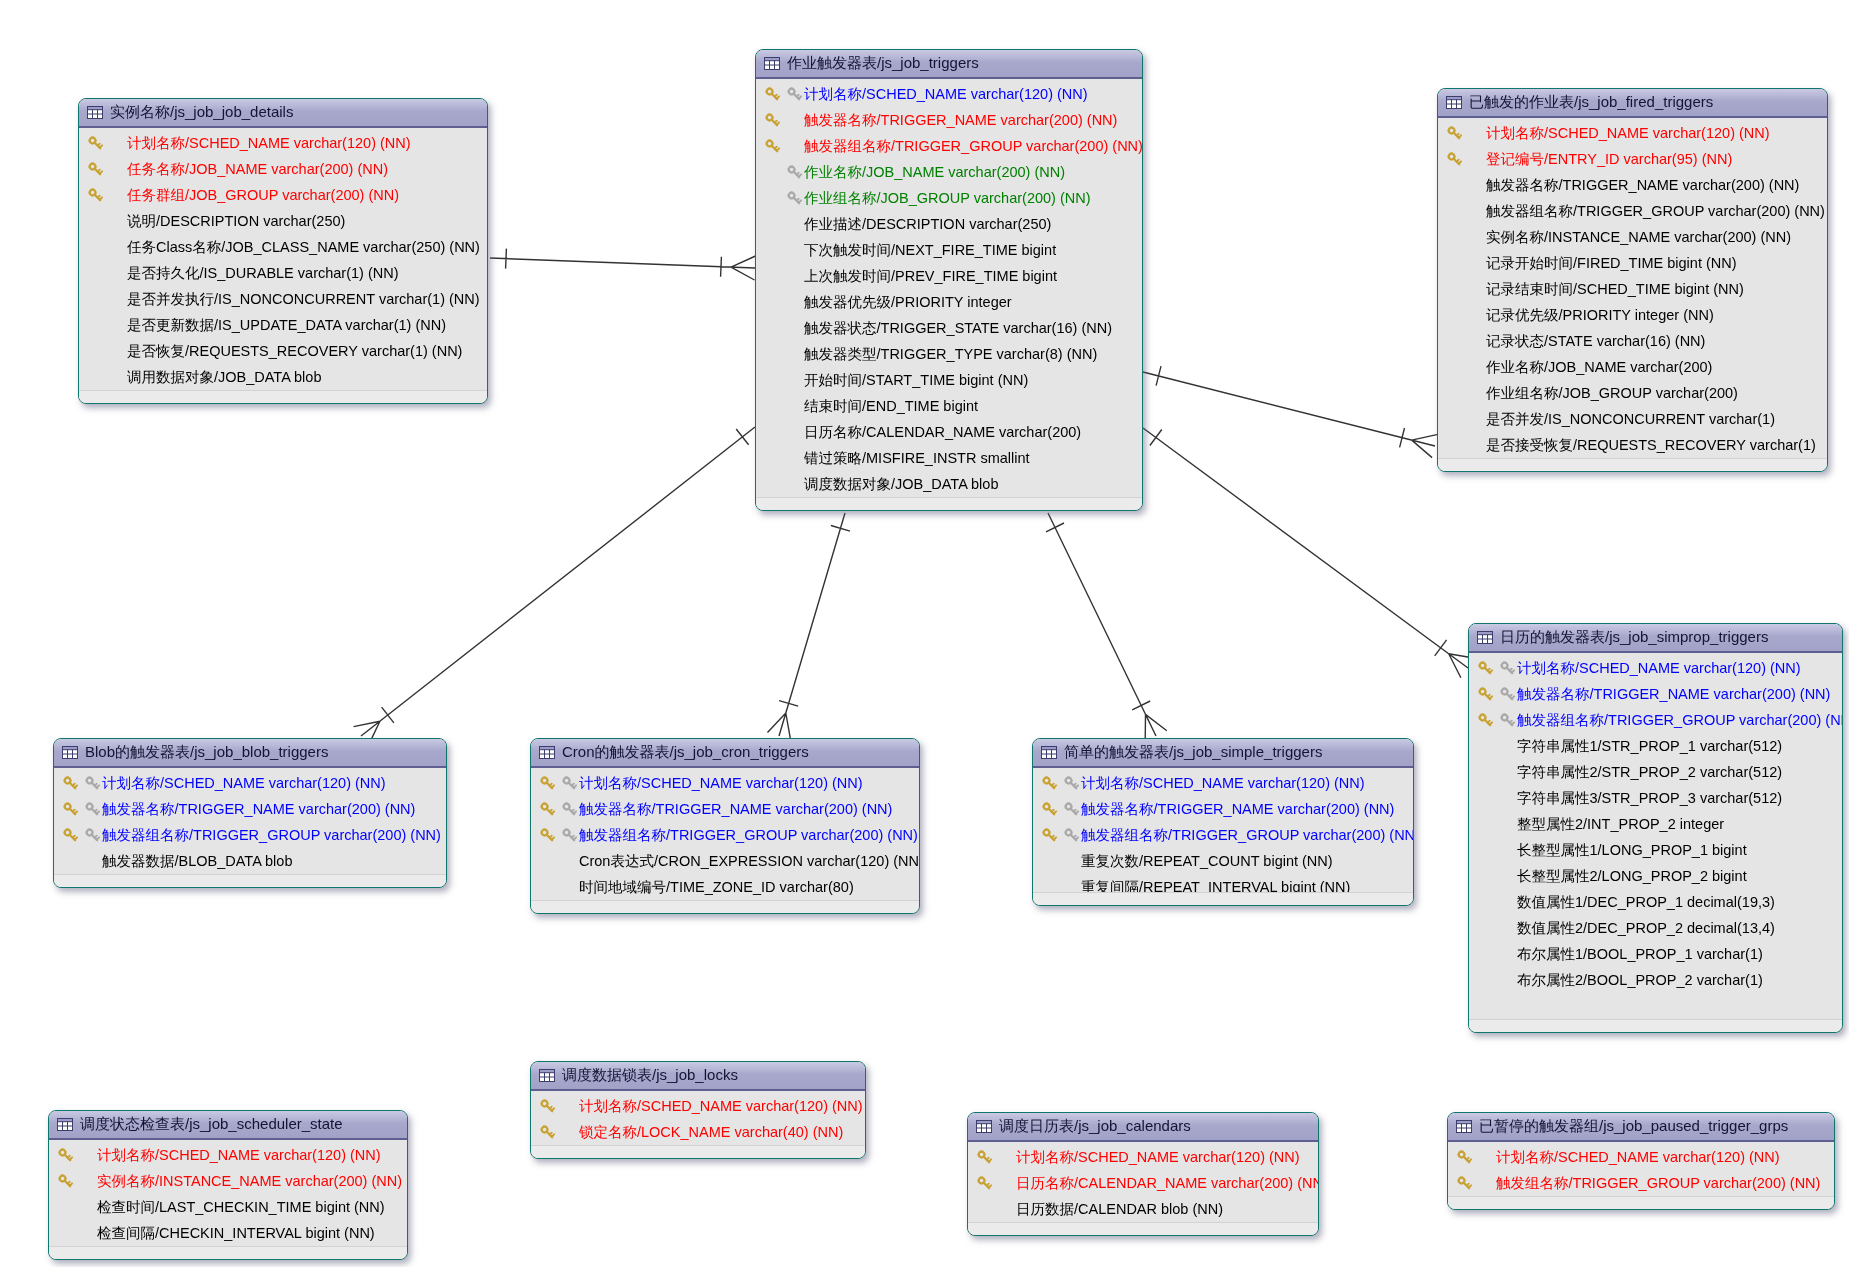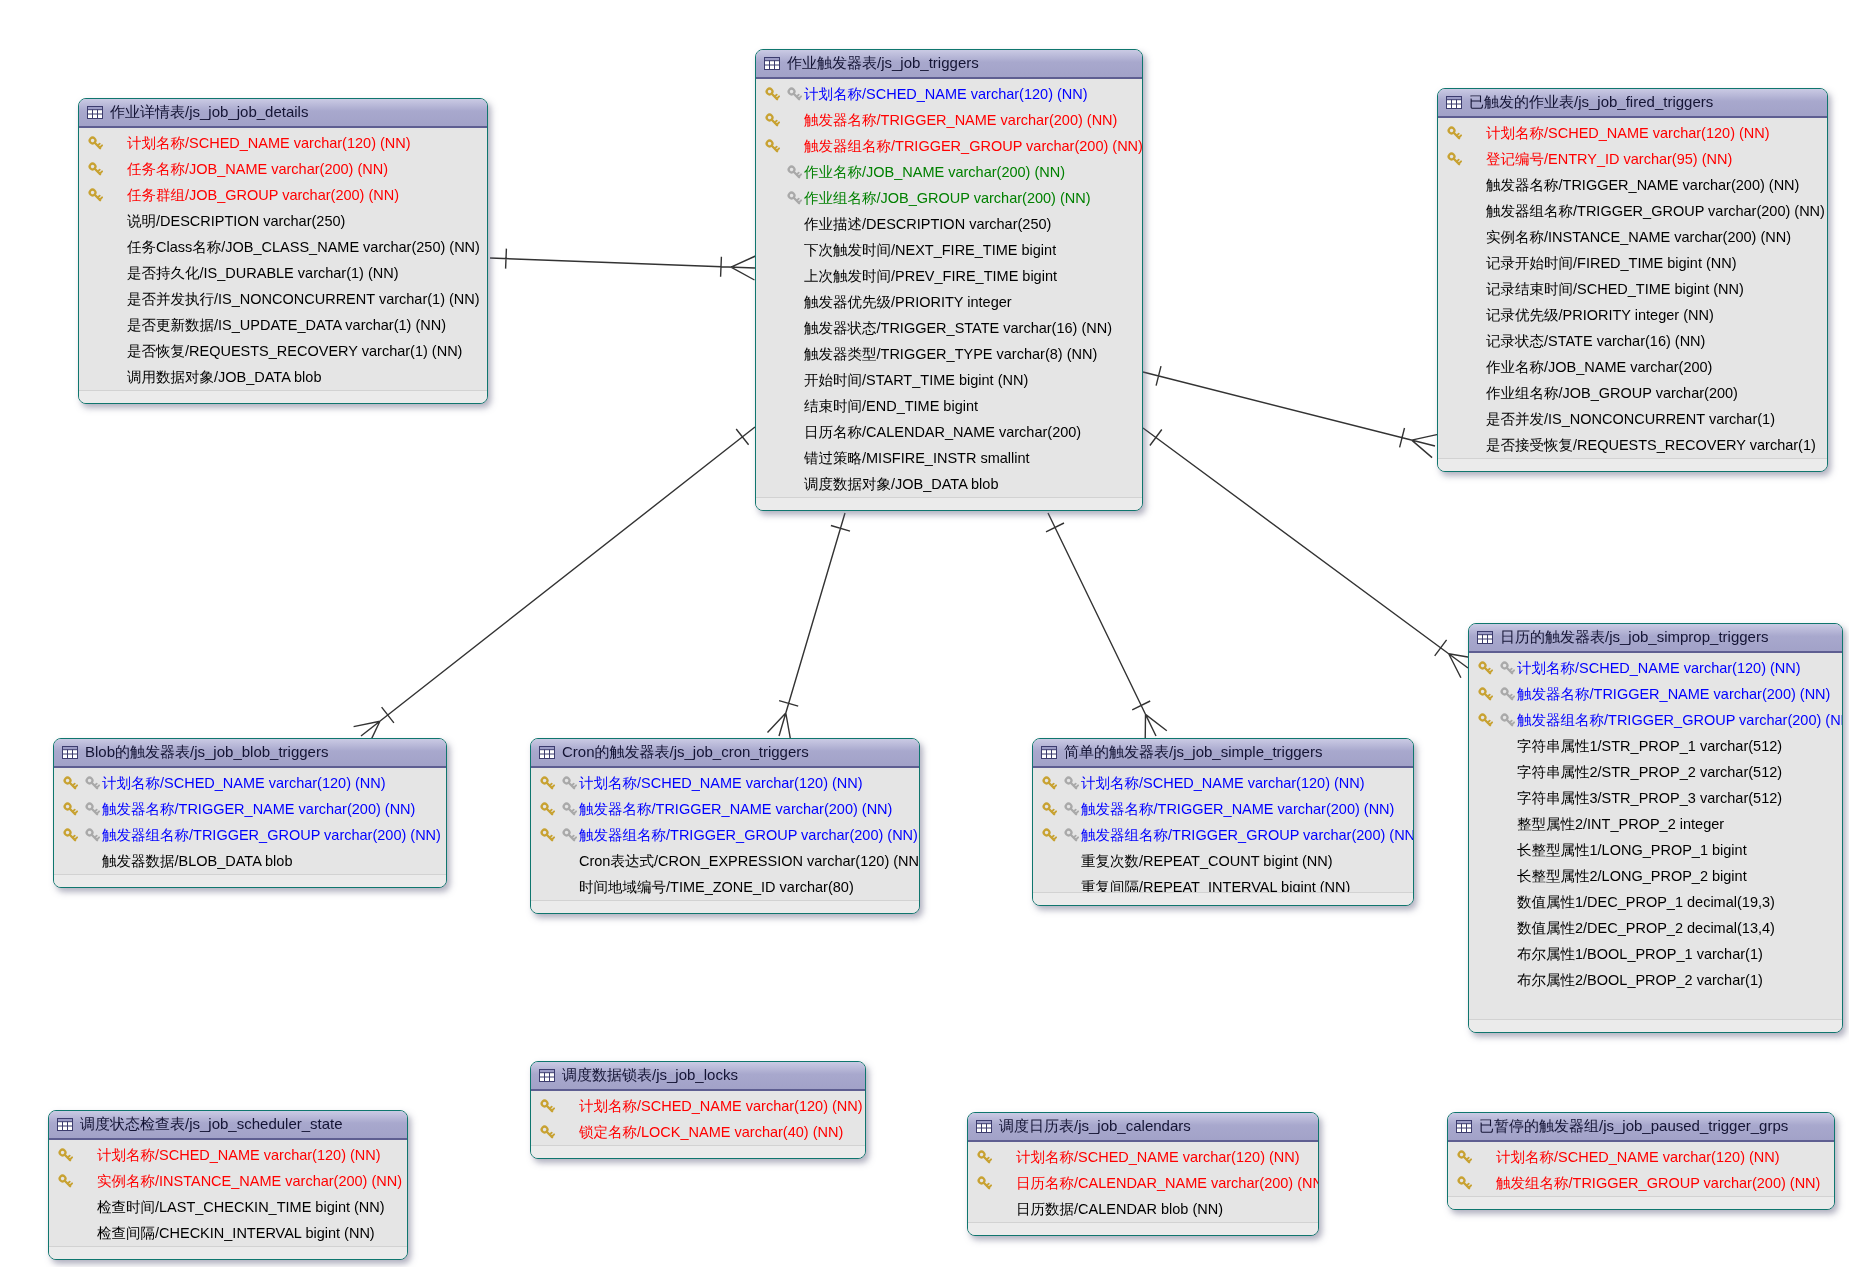--- a/index.html
+++ b/index.html
@@ -54,21 +54,21 @@
     <div class="thead">
         <span class="ticon">
           <svg width="16" height="13" viewBox="0 0 16 13">
             <rect x="0.5" y="0.5" width="15" height="12" fill="#ffffff" stroke="#3c3c6e"></rect>
             <rect x="0.5" y="0.5" width="15" height="3.2" fill="#9c9cc6" stroke="#3c3c6e"></rect>
             <line x1="5.5" y1="3.5" x2="5.5" y2="12.5" stroke="#3c3c6e"></line>
             <line x1="10.5" y1="3.5" x2="10.5" y2="12.5" stroke="#3c3c6e"></line>
             <line x1="0.5" y1="8" x2="15.5" y2="8" stroke="#3c3c6e"></line>
           </svg>
         </span>
-        <span class="ttitle">作业详情表/js_job_job_details</span>
+        <span class="ttitle">实例名称/js_job_job_details</span>
       </div>
     <div class="rows">
         <div class="row">
           <span class="keys">
             <span class="keyslot">
               <svg width="17" height="17" viewBox="0 0 18 18">
                 <g transform="rotate(-45 9 9)" fill="none" stroke="#c8a232" stroke-linecap="round">
                   <circle cx="9" cy="4.6" r="3" stroke-width="2.4"></circle>
                   <line x1="9" y1="7.8" x2="9" y2="16" stroke-width="2.4"></line>
                   <line x1="9" y1="12.3" x2="12" y2="12.3" stroke-width="2"></line>

